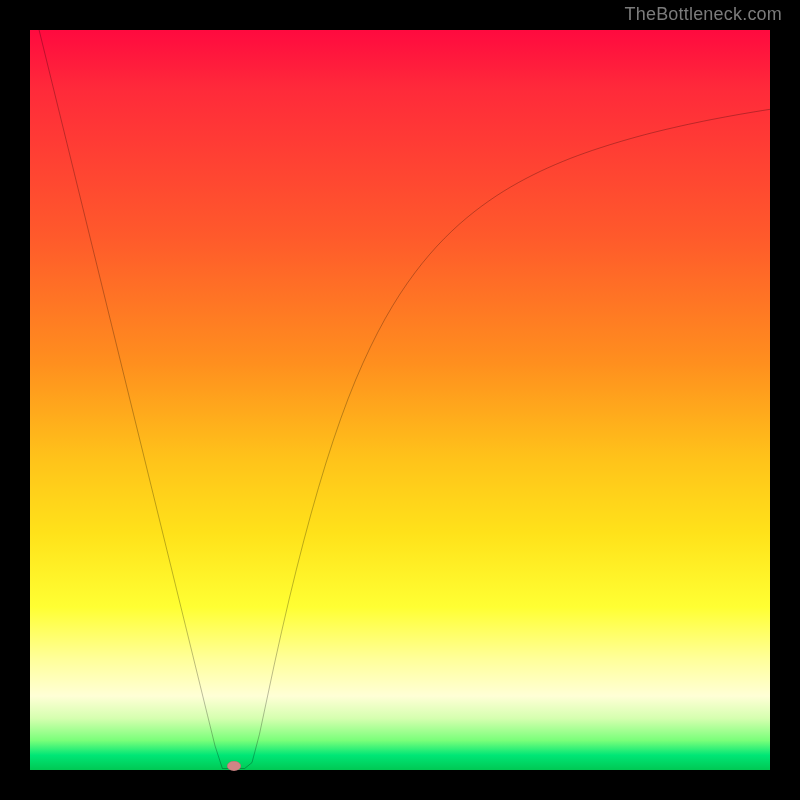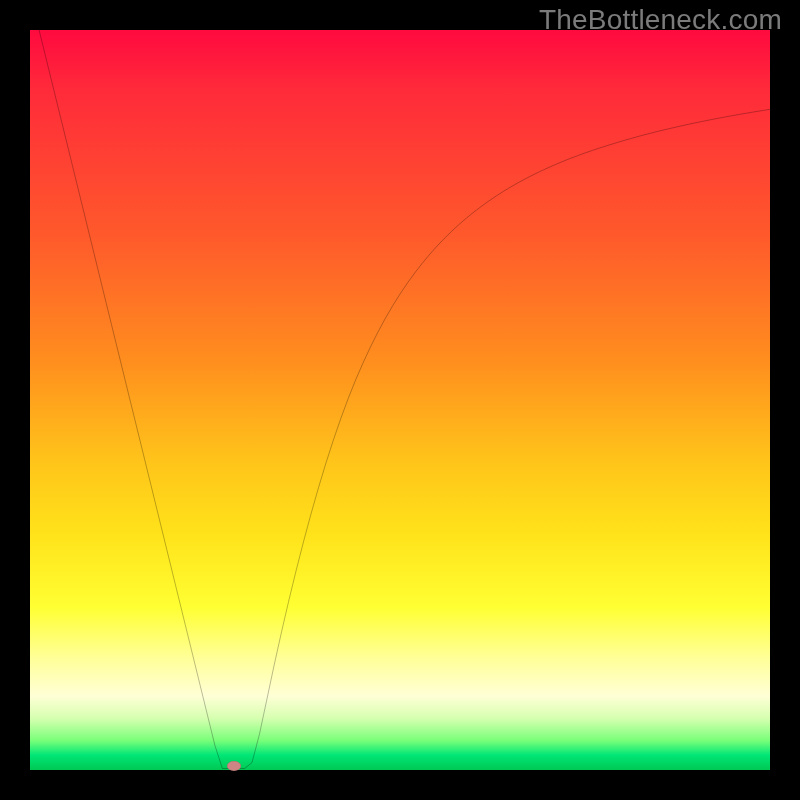--- a/index.html
+++ b/index.html
@@ -15,21 +15,21 @@
     position: relative;
     width: 800px;
     height: 800px;
     background: #000;
   }
   .watermark {
     position: absolute;
     top: 4px;
     right: 18px;
     color: #7b7b7b;
-    font-size: 28px;
+    font-size: 18px;
     font-weight: 500;
     letter-spacing: 0.2px;
     z-index: 10;
   }
   .plot-area {
     position: absolute;
     left: 30px;
     top: 30px;
     width: 740px;
     height: 740px;

